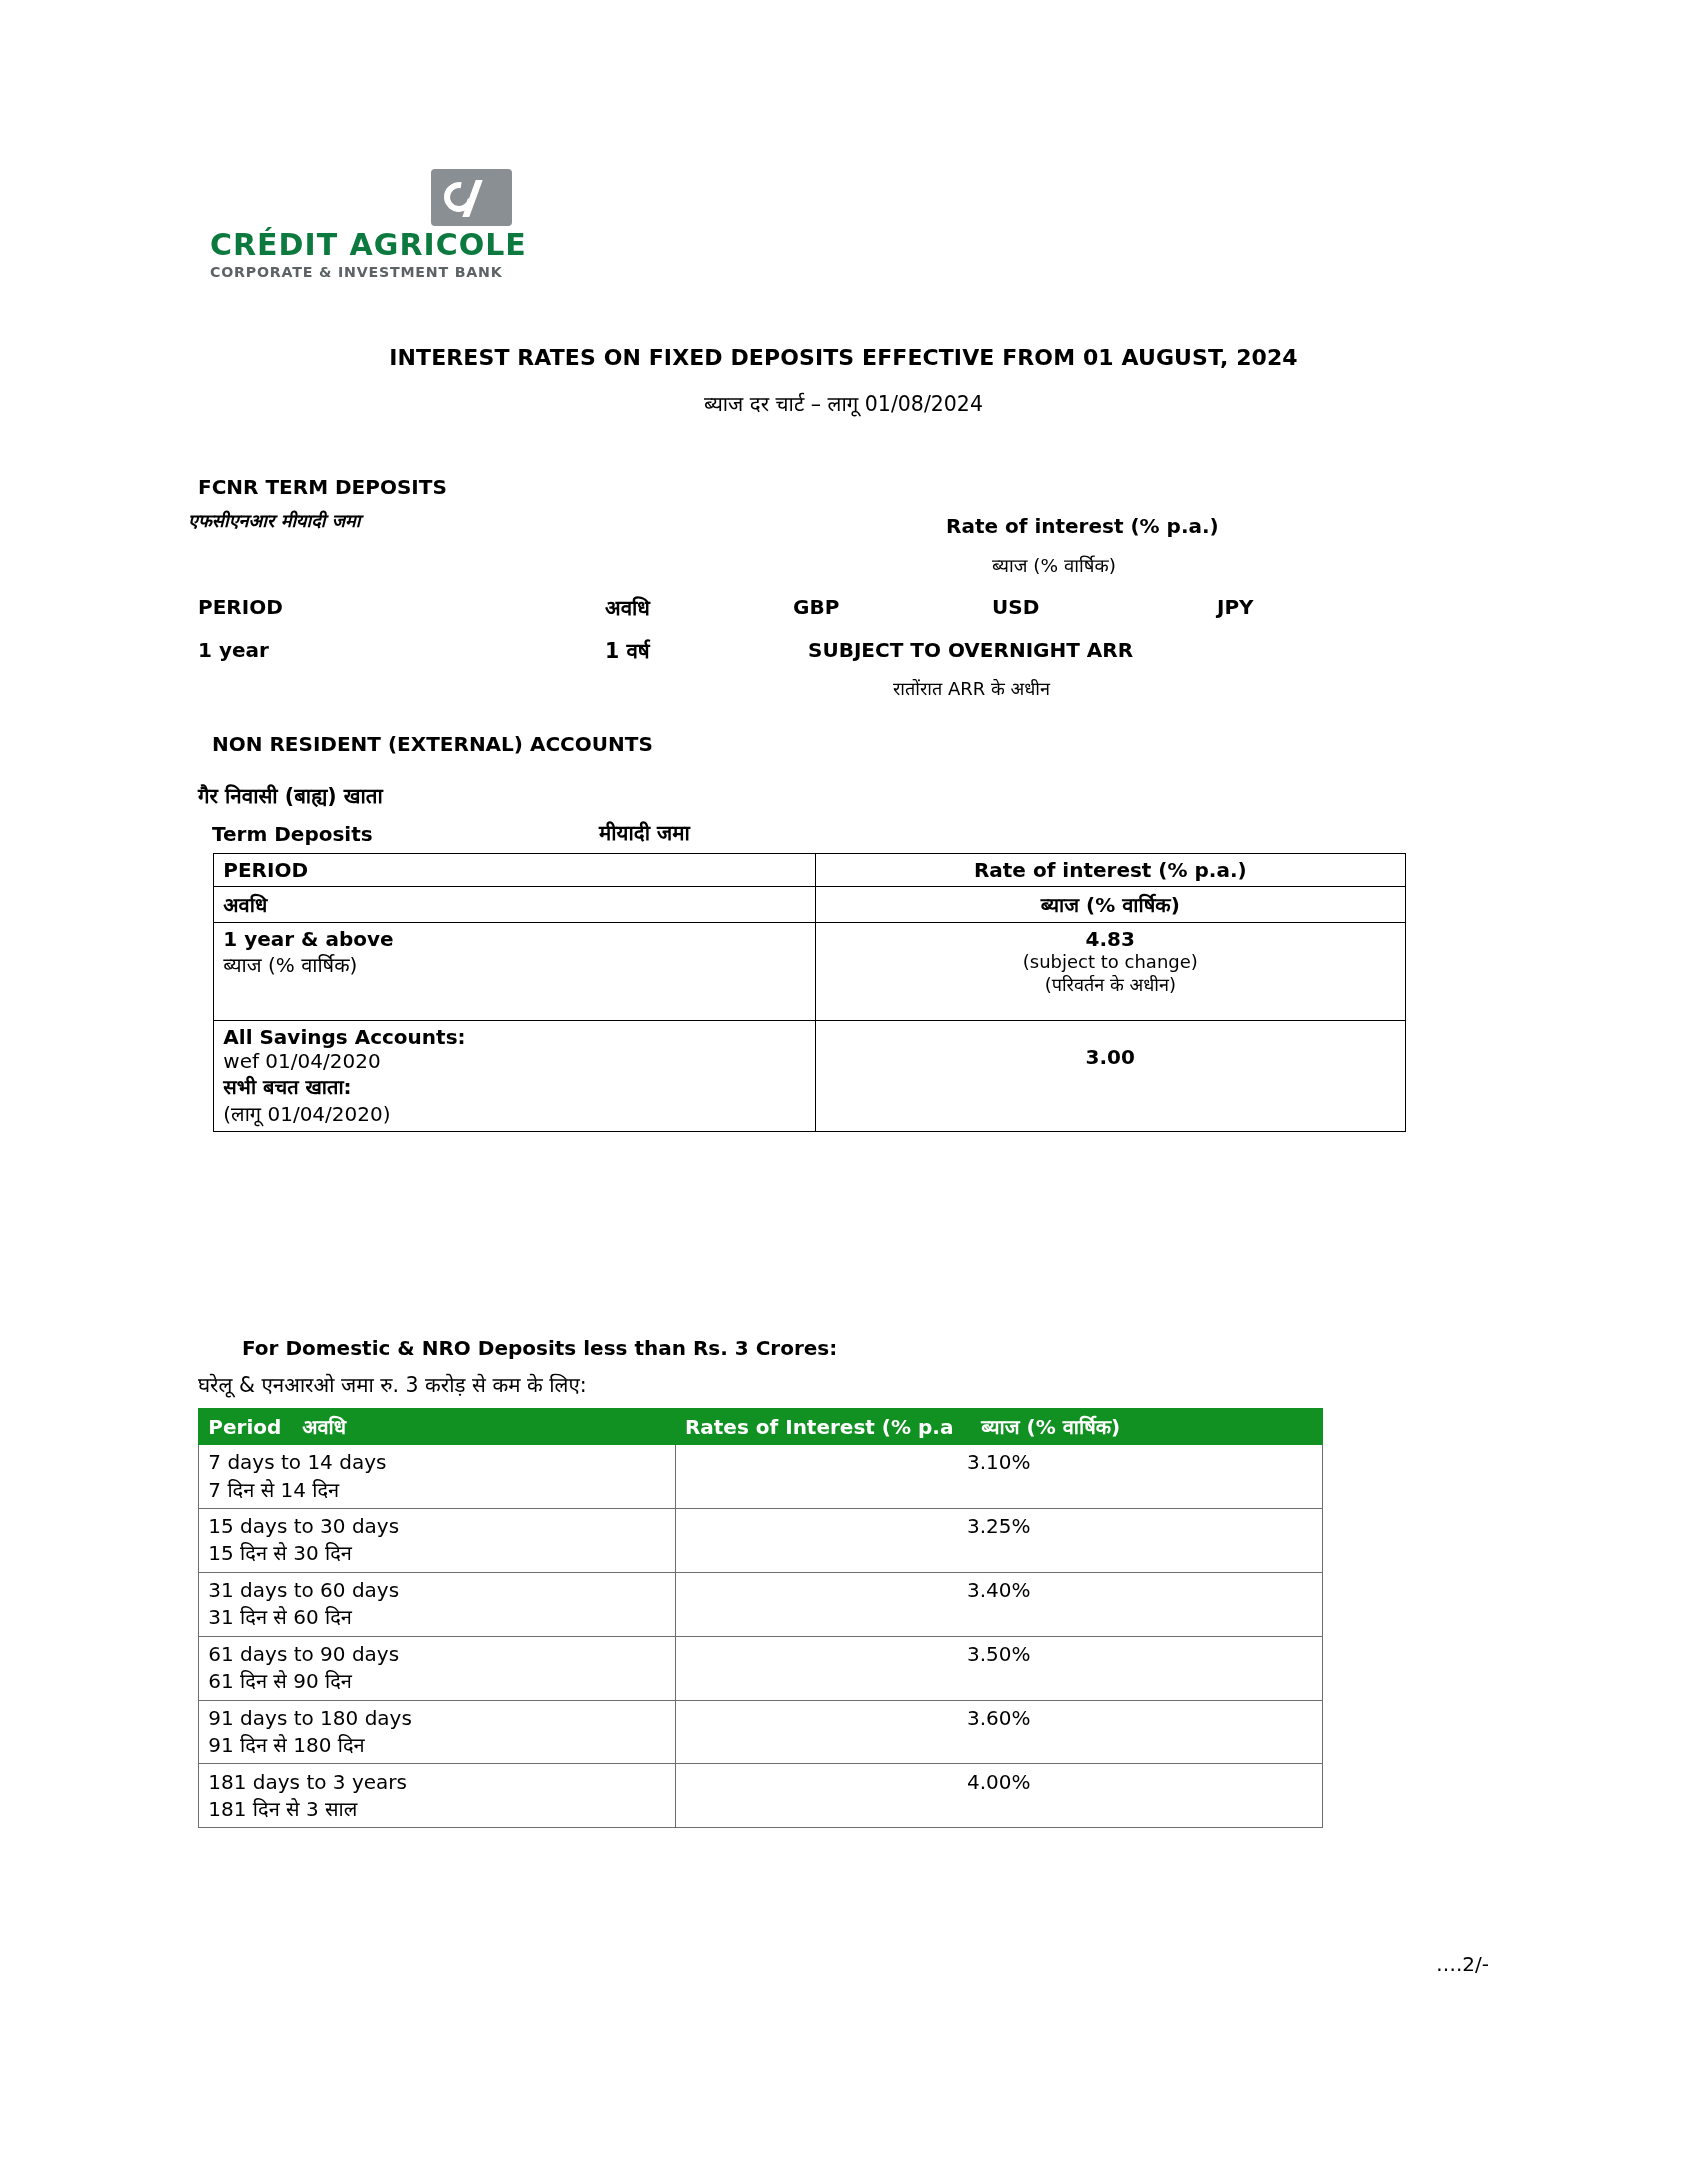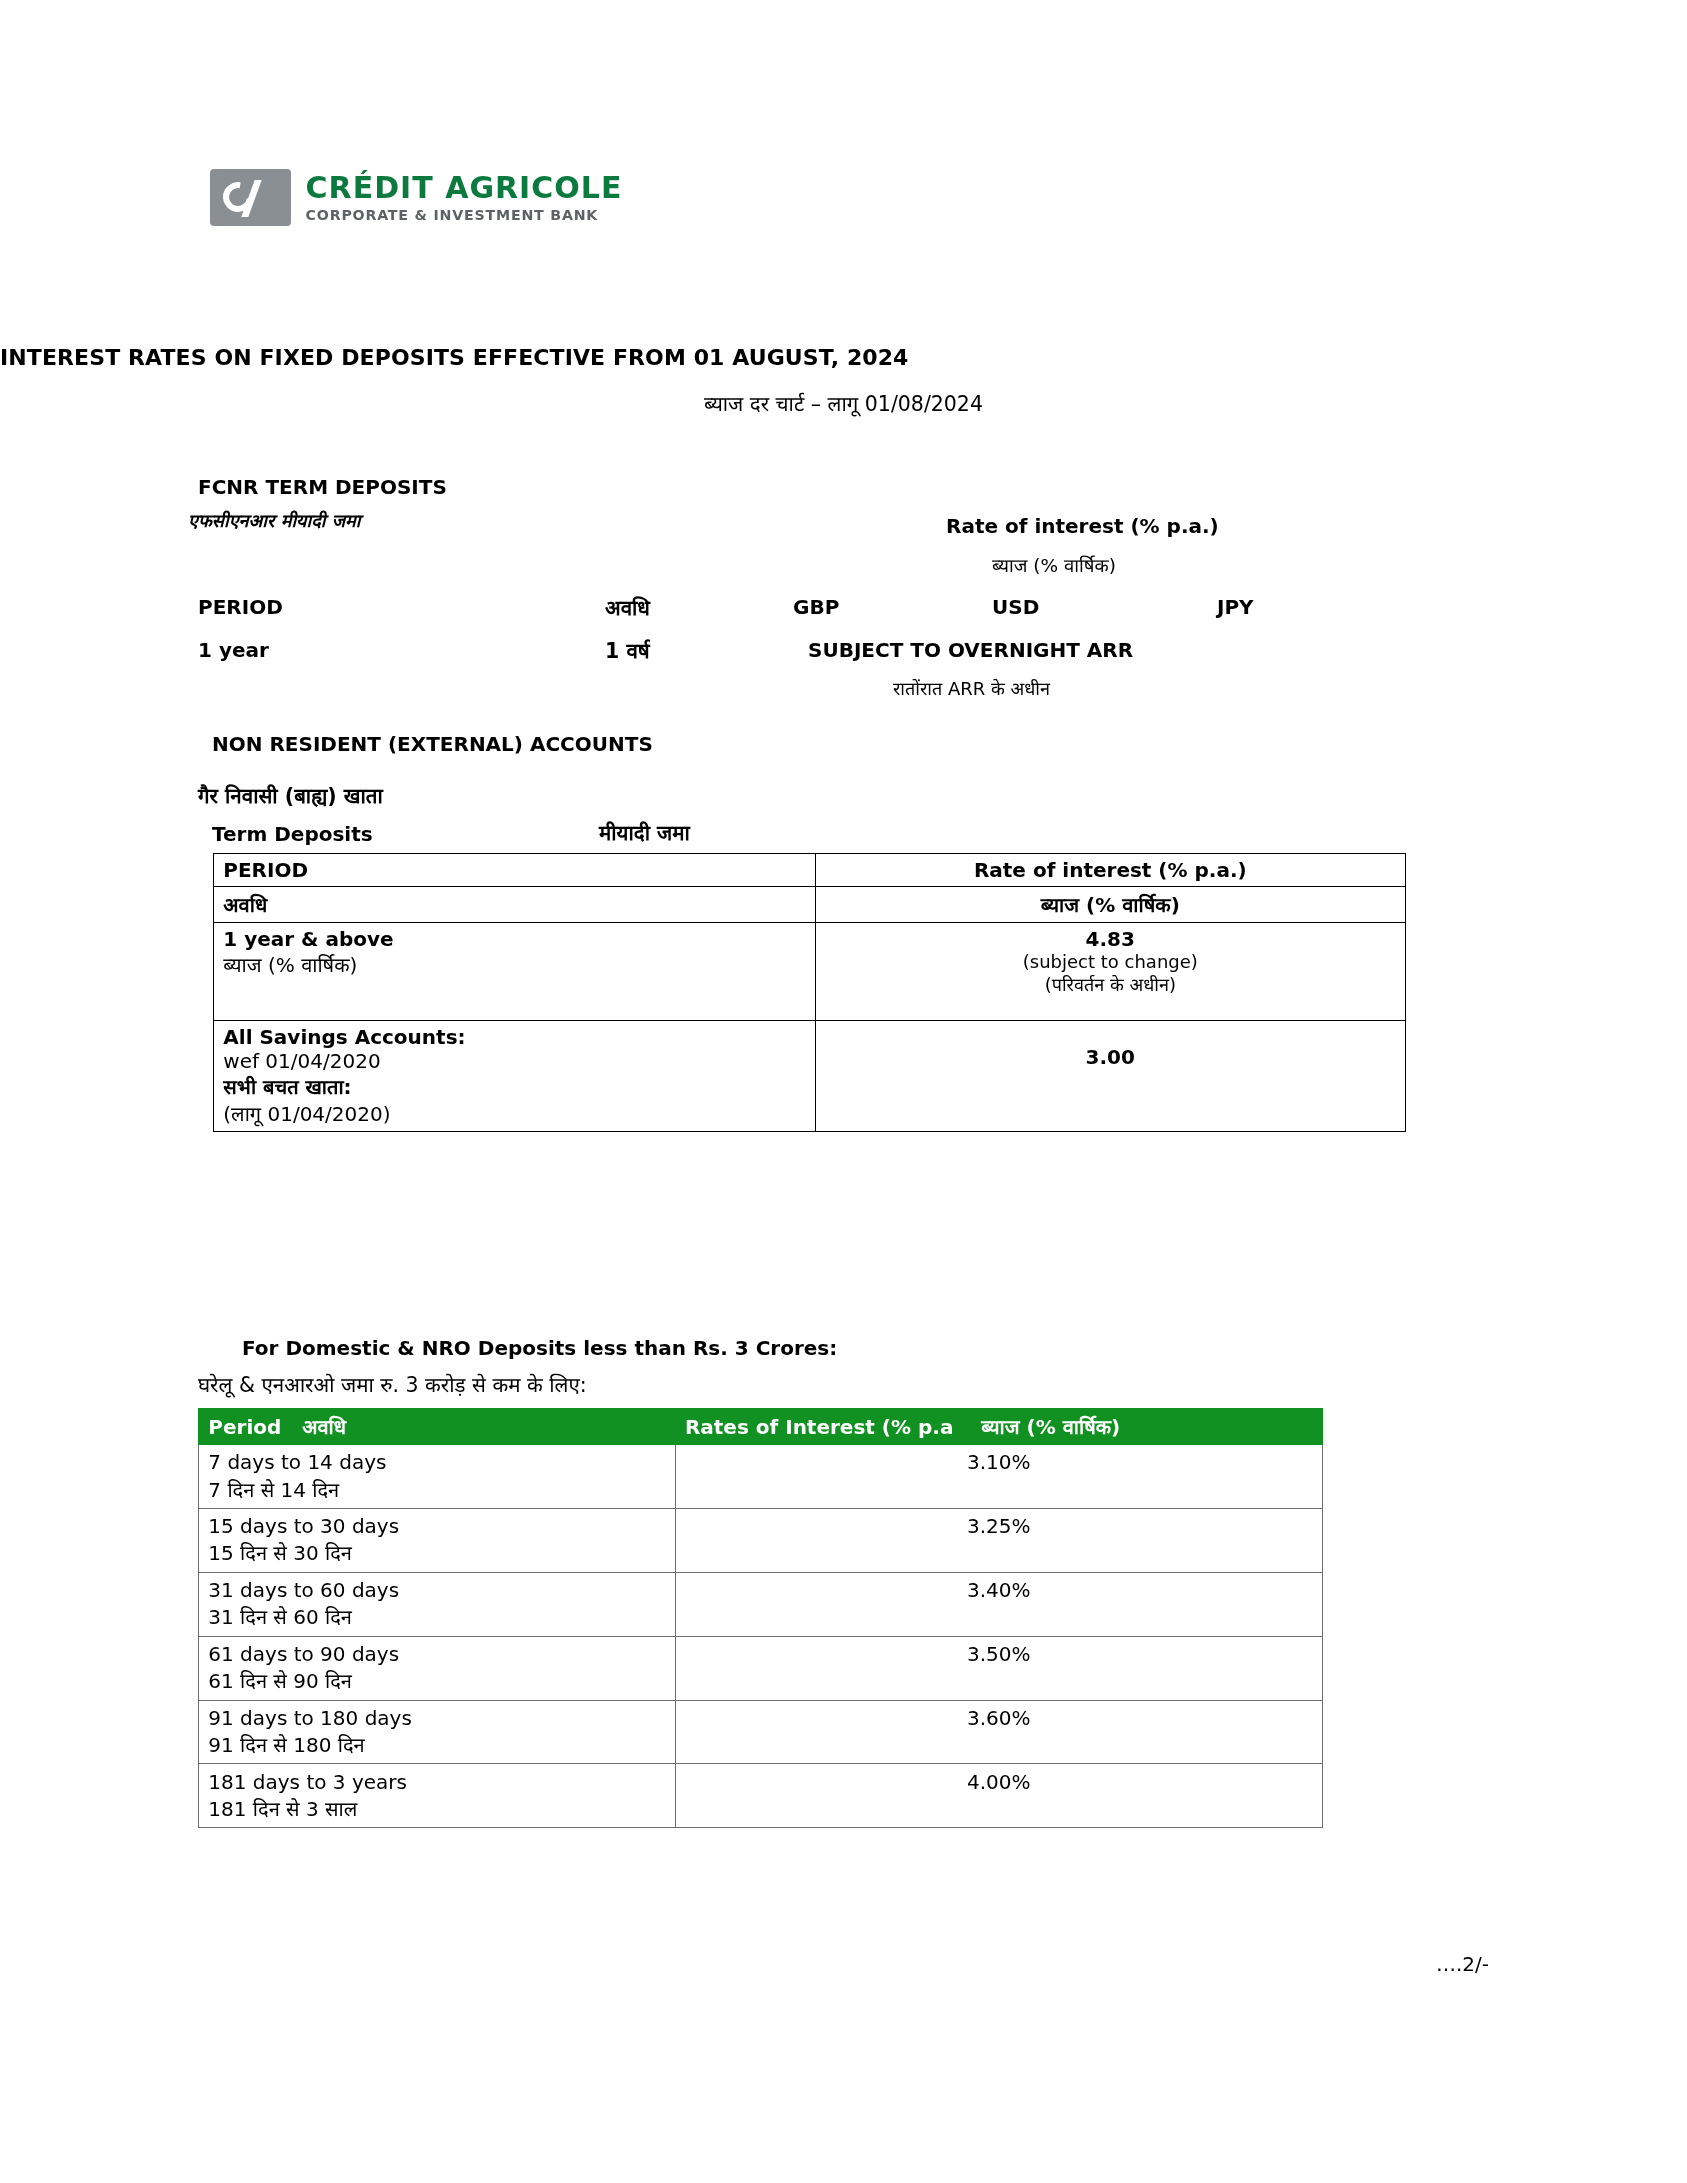--- a/index.html
+++ b/index.html
@@ -22,21 +22,22 @@
     padding: 0;
     box-sizing: border-box;
   }
 
   
   .logo-block {
     position: absolute;
     left: 210px;
     top: 169px;
     display: flex;
-    align-items: flex-start;
+    align-items: flex-end;
+    flex-direction: column;
   }
   .logo-mark {
     width: 81px;
     height: 57px;
     background: #8a8f93;
     border-radius: 4px;
     position: relative;
     margin-right: 14.6px;
     flex: none;
   }
@@ -80,21 +81,21 @@
     margin-top: 4px;
     white-space: nowrap;
   }
 
   
   .doc-title {
     position: absolute;
     left: 0;
     top: 345px;
     width: 1687px;
-    text-align: left;
+    text-align: center;
     font-size: 22px;
     font-weight: bold;
     letter-spacing: 0.1px;
   }
   .doc-title-hi {
     position: absolute;
     left: 0;
     top: 389px;
     width: 1687px;
     text-align: center;

